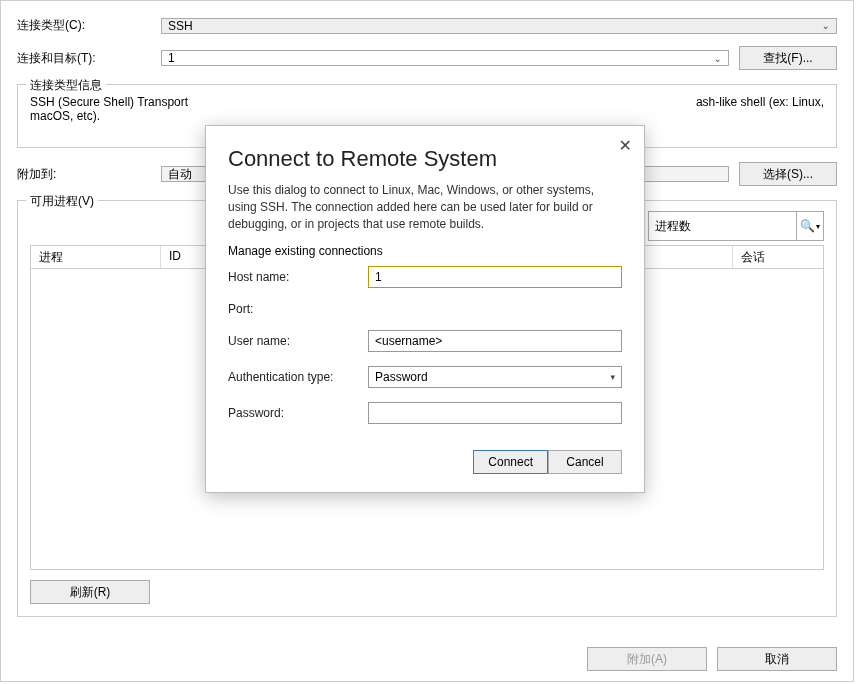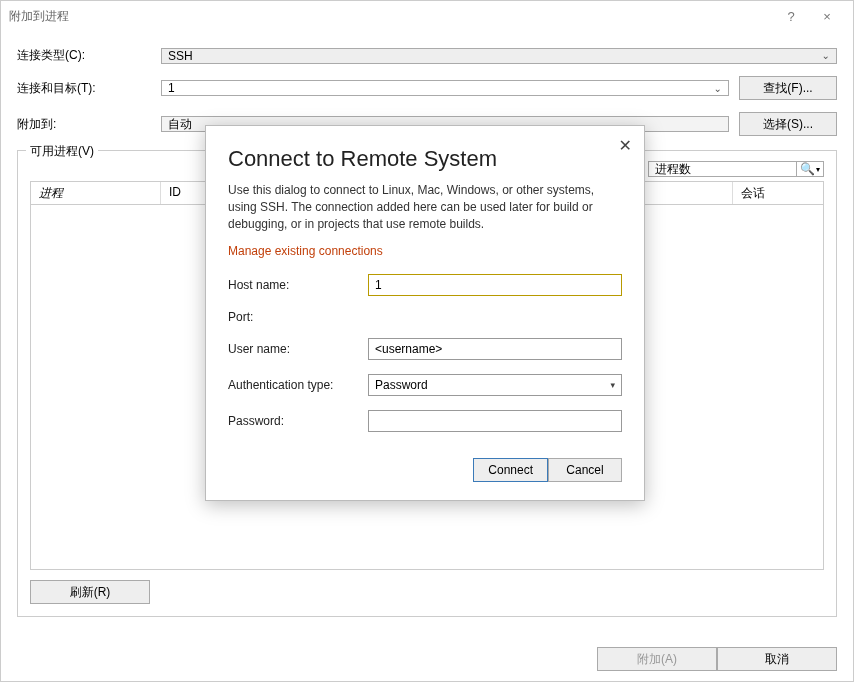--- a/index.html
+++ b/index.html
@@ -96,36 +96,37 @@
       border-top: none;
       background: #fff;
     }
     .filter {
       display: flex;
       justify-content: flex-end;
       margin-bottom: 4px;
     }
     .filter-cell {
       border: 1px solid #aaa;
-      height: 16px;
+      height: 30px;
       display: flex;
       align-items: center;
       justify-content: space-between;
       padding: 0 6px;
       font-size: 12px;
       color: #000;
     }
     .checkbox-row { display: flex; align-items: center; margin-top: 10px; }
     .chk {
       width: 13px; height: 13px; border: 1px solid #888; margin-right: 6px;
       background: #fff;
     }
     .footer {
       display: flex;
       justify-content: flex-end;
+      gap: 10px;
       padding: 10px 16px;
       border-top: 0;
     }
     .btn.disabled { color: #999; background: #eee; }
 
     
     .modal {
       position: absolute;
       left: 205px;
       top: 125px;
@@ -149,23 +150,23 @@
       color: #222;
       margin-bottom: 10px;
     }
     .modal .desc {
       font-size: 12px;
       color: #333;
       line-height: 1.4;
       margin-bottom: 12px;
     }
     .modal .link {
-      color: #c2410c;
-      font-size: 12px;
-      margin-bottom: 16px;
+      color: #000000;
+      font-size: 12px;
+      margin-bottom: 8px;
       display: block;
     }
     .modal .frow {
       display: flex;
       align-items: center;
       margin-bottom: 14px;
     }
     .modal .frow .flbl {
       width: 140px;
       font-size: 12px;
@@ -200,45 +201,48 @@
       line-height: 22px;
       padding: 0 14px;
     }
     .modal .mbtn.primary { border: 1px solid #3b7ab8; }
   </style>
 </head>
 <body>
 
 <div class="window">
 
-  <div class="titlebar">
-    <span class="title">附加到进程</span>
-    <span class="tb-btn">?</span>
-    <span class="tb-btn">×</span>
-  </div>
 
   <div class="body">
 
     <div class="row">
       <span class="lbl">连接类型(C):</span>
       <div class="dropdown" style="flex:1;">
         <span>SSH</span>
         <span class="chev">⌄</span>
       </div>
     </div>
 
     <div class="row">
       <span class="lbl">连接和目标(T):</span>
       <div class="dropdown white" style="flex:1;margin-right:10px;">
         <span>1</span>
         <span class="chev">⌄</span>
       </div>
       <div class="btn">查找(F)...</div>
     </div>
 
+    <div class="fieldset" style="height:64px;">
+      <span class="legend">连接类型信息</span>
+      <div style="display:flex;justify-content:space-between;">
+        <span>SSH (Secure Shell) Transport</span>
+        <span>ash-like shell (ex: Linux,</span>
+      </div>
+      <div>macOS, etc).</div>
+    </div>
 
     <div class="row">
       <span class="lbl">附加到:</span>
       <div class="txtinput" style="flex:1;margin-right:10px;background:#f3f3f3;">
         <span>自动</span>
       </div>
       <div class="btn">选择(S)...</div>
     </div>
 
     <div class="fieldset" style="flex:1;display:flex;flex-direction:column;">
@@ -248,21 +252,21 @@
         <div class="filter-cell" style="width:148px;border-right:none;">
           <span>进程数</span>
         </div>
         <div class="filter-cell" style="width:28px;justify-content:center;">
           <span>🔍</span>
           <span style="font-size:8px;margin-left:1px;">▾</span>
         </div>
       </div>
 
       <div class="table-head">
-        <div class="th" style="width:130px;font-style:italic;">进程</div>
+        <div class="th" style="width:130px;">进程</div>
         <div class="th" style="width:60px;">ID</div>
         <div class="th" style="flex:1;"></div>
         <div class="th" style="width:90px;border-right:none;">会话</div>
       </div>
       <div class="table-body"></div>
 
       <div style="display:flex;justify-content:space-between;align-items:center;margin-top:10px;">
         <div class="btn" style="min-width:120px;">刷新(R)</div>
       </div>
     </div>

